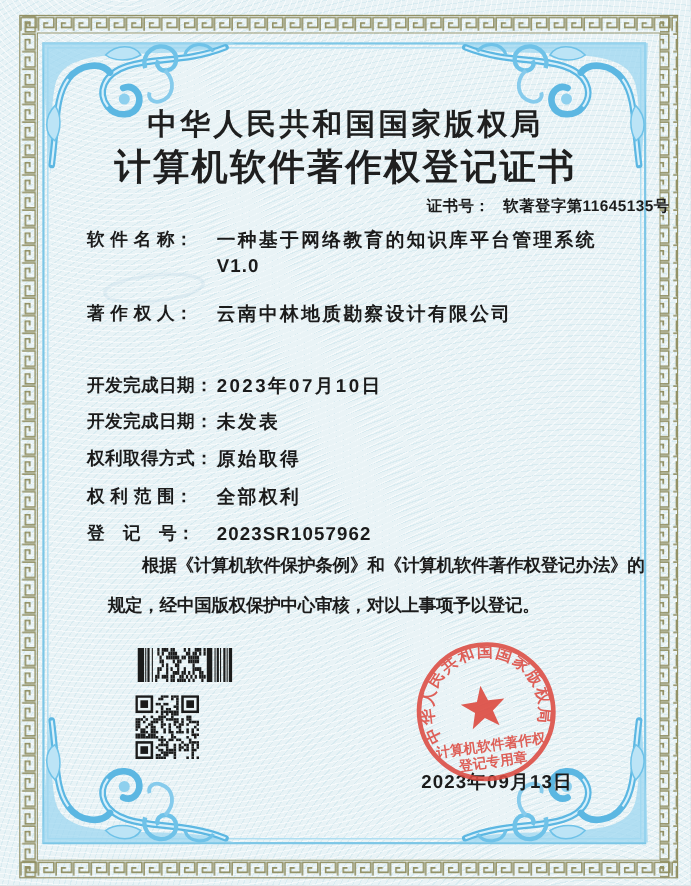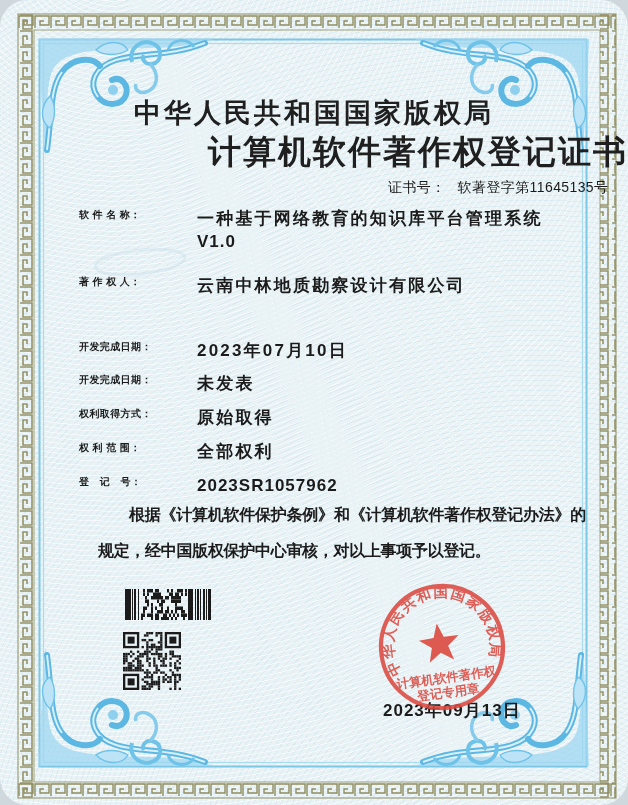--- a/index.html
+++ b/index.html
@@ -2,35 +2,35 @@
 <html><head>
 <meta charset="utf-8">
 <style>
   html,body{margin:0;padding:0;background:#cfd8dc;}
   .page{
     position:relative;width:628px;height:805px;overflow:hidden;margin:0 auto;
     background-color:#e9f3f6;
     background-image:
       repeating-radial-gradient(circle at 18% -8%, rgba(255,255,255,.55) 0 1px, rgba(255,255,255,0) 1px 5px),
       repeating-radial-gradient(circle at 85% 115%, rgba(198,226,234,.45) 0 1px, rgba(198,226,234,0) 1px 5px);
-    font-family:"Liberation Sans",sans-serif;color:#1b1b1b;border-radius:27px;
+    font-family:"Liberation Sans",sans-serif;color:#1b1b1b;
   }
   svg.deco{position:absolute;left:0;top:0;width:628px;height:805px;pointer-events:none;}
   .authority{
     position:absolute;top:95px;left:0;width:100%;text-align:center;
     font-family:"Liberation Serif",serif;font-weight:bold;font-size:27px;letter-spacing:3px;color:#1f1f1f;
   }
   .cert-title{
-    position:absolute;top:130px;left:0;width:100%;text-align:right;
+    position:absolute;top:130px;left:0;width:100%;text-align:center;
     font-family:"Liberation Serif",serif;font-weight:bold;font-size:33px;letter-spacing:2px;color:#1f1f1f;
   }
-  .certno{position:absolute;top:179px;left:388px;font-size:14px;font-weight:normal;letter-spacing:.4px;white-space:nowrap;}
+  .certno{position:absolute;top:179px;left:388px;font-size:14px;font-weight:bold;letter-spacing:.4px;white-space:nowrap;}
   .certno .num{margin-left:12px;}
   .row{position:absolute;left:79px;width:500px;font-weight:bold;}
-  .row .lbl{position:absolute;left:0;top:0;font-size:10px;letter-spacing:.4px;white-space:pre;}
+  .row .lbl{position:absolute;left:0;top:0;font-size:16px;letter-spacing:.4px;white-space:pre;}
   .row .val{position:absolute;left:118px;top:-1px;width:400px;font-size:17px;letter-spacing:2.2px;line-height:23px;}
   .row .val.latin{letter-spacing:1px;}
   .statement{
     position:absolute;left:78px;top:497px;width:488px;
     font-size:16px;font-weight:bold;line-height:36px;letter-spacing:-0.3px;
     text-indent:31px;text-align:justify;margin-left:20px;
   }
   .issue-date{position:absolute;left:383px;top:699px;font-size:17px;font-weight:bold;letter-spacing:1px;text-align:center;}
   svg.barcode{position:absolute;left:125px;top:589px;width:92px;height:31px;}
   svg.qr{position:absolute;left:123px;top:632px;width:58px;height:58px;}

